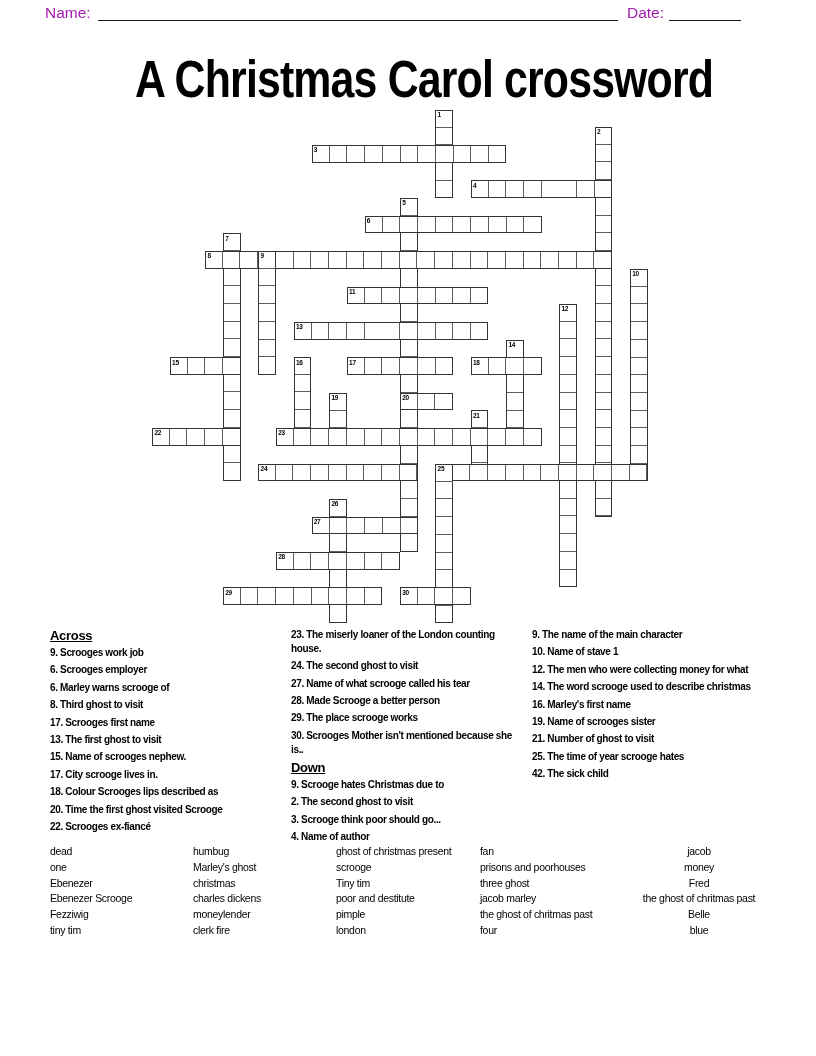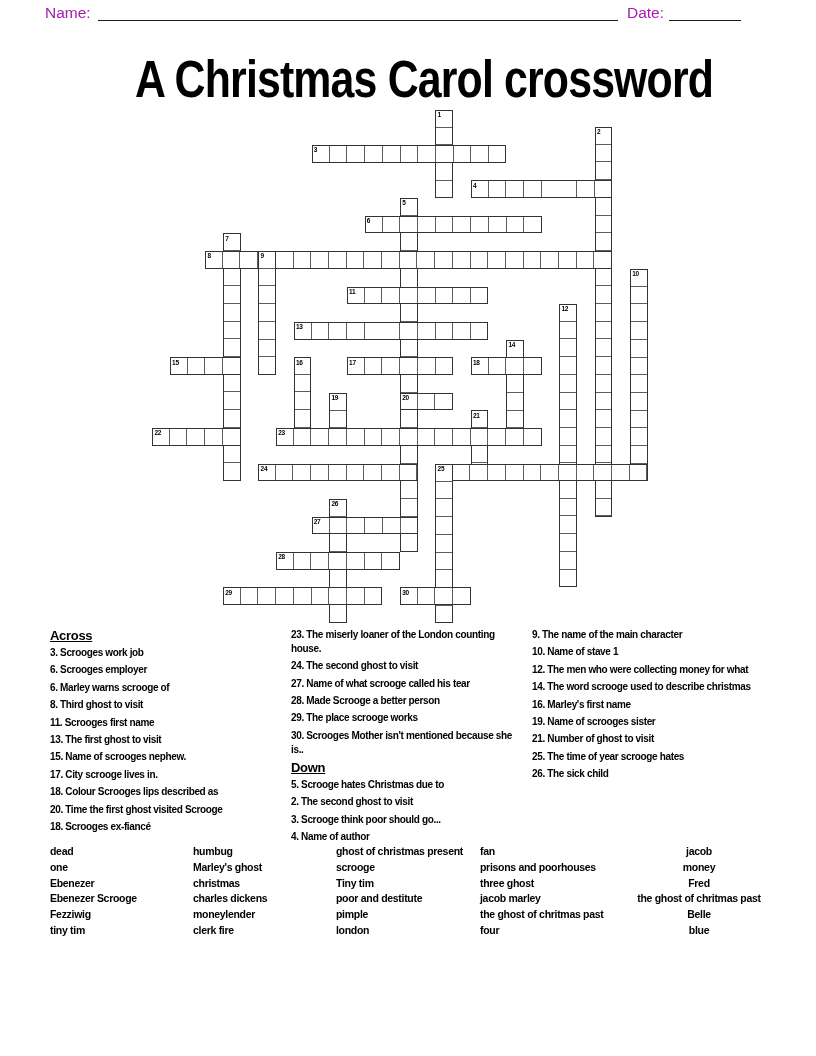--- a/index.html
+++ b/index.html
@@ -39,21 +39,21 @@
             letter-spacing:-0.3px;margin:0 0 3px 0;}
   .clue{font-size:10px;font-weight:bold;line-height:13.8px;letter-spacing:-0.35px;
         margin:0 0 3.6px 0;}
 
   
   #word-bank{position:absolute;left:50px;top:841px;width:730px;}
   #word-bank .cols{display:flex;margin-top:4px;}
   .wb-col{flex:0 0 auto;}
   .wb-col-0{width:143px;}.wb-col-1{width:143px;}.wb-col-2{width:144px;}
   .wb-col-3{width:144px;}.wb-col-4{width:150px;text-align:center;}
-  .wb-item{font-size:10.5px;font-weight:bold;line-height:12px;letter-spacing:-0.3px;
+  .wb-item{font-size:10.5px;font-weight:normal;line-height:12px;letter-spacing:-0.3px;
            margin:0 0 3.8px 0;}
 </style>
 </head>
 <body>
 
 <span class="hdr-label" id="name-label">Name:</span>
 <div class="fill-line" id="name-line"></div>
 <span class="hdr-label" id="date-label">Date:</span>
 <div class="fill-line" id="date-line"></div>
 
@@ -118,55 +118,55 @@
     <span class="cellnum" style="left: 437.6px; top: 465.7px;">25</span>
     <span class="cellnum" style="left: 331.4px; top: 501.1px;">26</span>
     <span class="cellnum" style="left: 313.7px; top: 518.8px;">27</span>
     <span class="cellnum" style="left: 278.3px; top: 554.2px;">28</span>
     <span class="cellnum" style="left: 225.2px; top: 589.6px;">29</span>
     <span class="cellnum" style="left: 402.2px; top: 589.6px;">30</span>
   </div>
 
 <div class="clue-col" id="clue-col-1">
     <div class="sec-head">Across</div>
-    <div class="clue">3. Scrooges work job</div>
+    <div class="clue">9. Scrooges work job</div>
     <div class="clue">6. Scrooges employer</div>
     <div class="clue">6. Marley warns scrooge of</div>
     <div class="clue">8. Third ghost to visit</div>
-    <div class="clue">11. Scrooges first name</div>
+    <div class="clue">17. Scrooges first name</div>
     <div class="clue">13. The first ghost to visit</div>
     <div class="clue">15. Name of scrooges nephew.</div>
     <div class="clue">17. City scrooge lives in.</div>
     <div class="clue">18. Colour Scrooges lips described as</div>
     <div class="clue">20. Time the first ghost visited Scrooge</div>
-    <div class="clue">18. Scrooges ex-fiancé</div>
+    <div class="clue">22. Scrooges ex-fiancé</div>
   </div>
 <div class="clue-col" id="clue-col-2">
     <div class="clue">23. The miserly loaner of the London counting house.</div>
     <div class="clue">24. The second ghost to visit</div>
     <div class="clue">27. Name of what scrooge called his tear</div>
     <div class="clue">28. Made Scrooge a better person</div>
     <div class="clue">29. The place scrooge works</div>
     <div class="clue">30. Scrooges Mother isn't mentioned because she is..</div>
     <div class="sec-head">Down</div>
-    <div class="clue">5. Scrooge hates Christmas due to</div>
+    <div class="clue">9. Scrooge hates Christmas due to</div>
     <div class="clue">2. The second ghost to visit</div>
     <div class="clue">3. Scrooge think poor should go...</div>
     <div class="clue">4. Name of author</div>
   </div>
 <div class="clue-col" id="clue-col-3">
     <div class="clue">9. The name of the main character</div>
     <div class="clue">10. Name of stave 1</div>
     <div class="clue">12. The men who were collecting money for what</div>
     <div class="clue">14. The word scrooge used to describe christmas</div>
     <div class="clue">16. Marley's first name</div>
     <div class="clue">19. Name of scrooges sister</div>
     <div class="clue">21. Number of ghost to visit</div>
     <div class="clue">25. The time of year scrooge hates</div>
-    <div class="clue">26. The sick child</div>
+    <div class="clue">42. The sick child</div>
   </div>
 
 <div id="word-bank">
   <div class="cols" id="wb-cols">
       <div class="wb-col wb-col-0">
         <div class="wb-item">dead</div>
         <div class="wb-item">one</div>
         <div class="wb-item">Ebenezer</div>
         <div class="wb-item">Ebenezer Scrooge</div>
         <div class="wb-item">Fezziwig</div>

